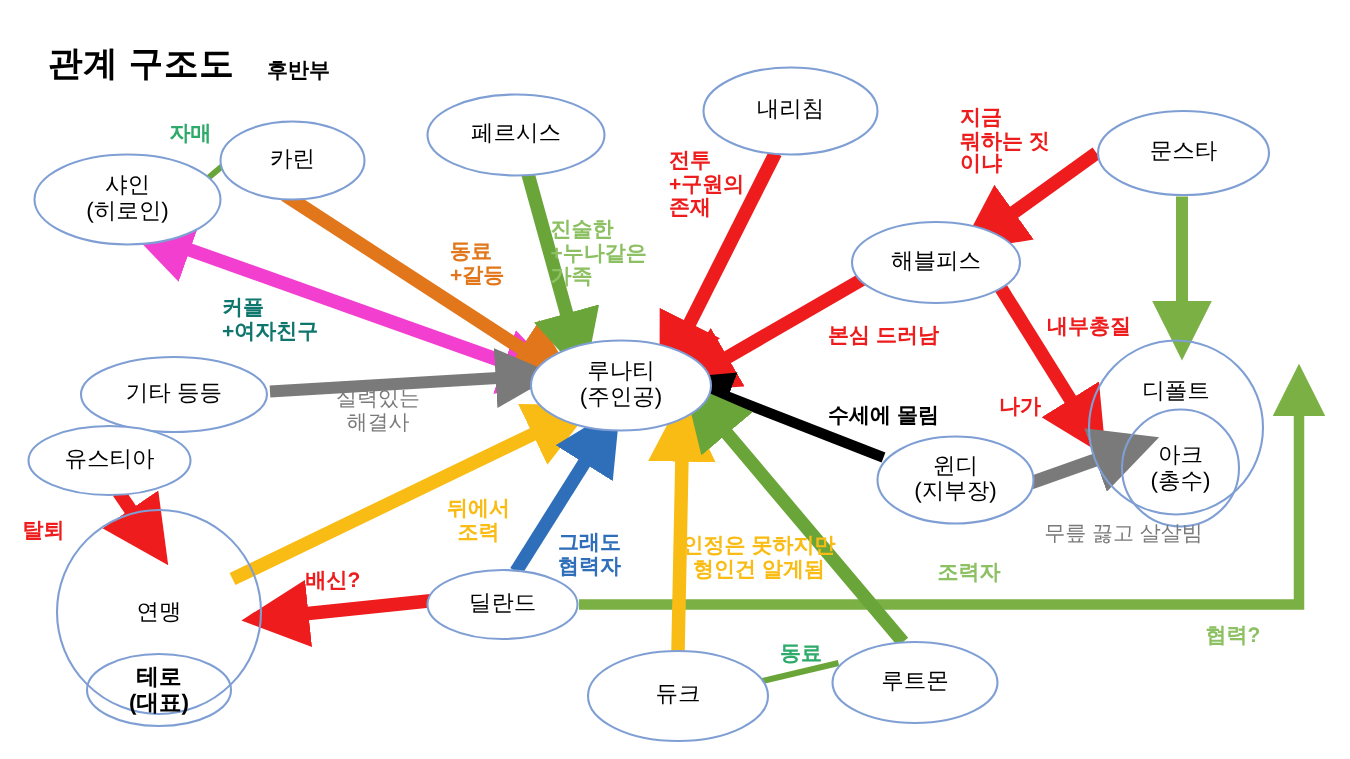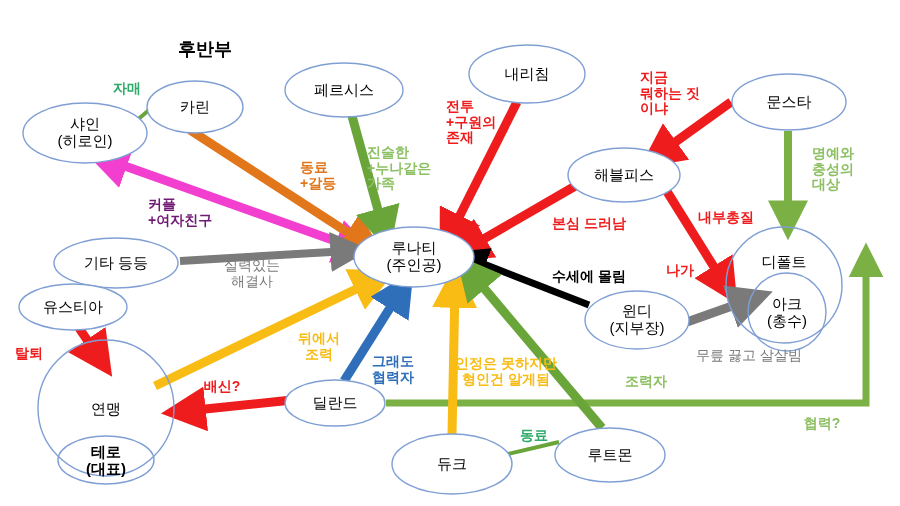--- a/index.html
+++ b/index.html
@@ -33,21 +33,21 @@
     line-height: 1.12;
     pointer-events: none;
   }
   .title {
     font-size: 23px;
     font-weight: bold;
     color: #000000;
     letter-spacing: 0.5px;
   }
   .subtitle {
-    font-size: 18px;
+    font-size: 14px;
     font-weight: bold;
     color: #000000;
   }
   .node-label {
     font-size: 15px;
     color: #000000;
     transform: translate(-50%, -50%);
   }
   .edge-label {
     font-size: 14px;
@@ -155,20 +155,21 @@
       <ellipse cx="637" cy="320" rx="52" ry="29"></ellipse>
       <ellipse cx="106" cy="408" rx="68" ry="68" fill="none"></ellipse>
       <ellipse cx="106" cy="460" rx="48" ry="24" fill="none"></ellipse>
       <ellipse cx="335" cy="403" rx="50" ry="23"></ellipse>
       <ellipse cx="452" cy="464" rx="60" ry="30"></ellipse>
       <ellipse cx="610" cy="455" rx="55" ry="27"></ellipse>
       <ellipse cx="414" cy="257" rx="60" ry="30"></ellipse>
     </g>
   </svg>
 
+  <div class="title" style="left:32px; top:30px;">관계 구조도</div>
   <div class="subtitle" style="left:178px; top:39px;">후반부</div>
 
   <div class="node-label" style="left:85px;  top:133px;">샤인
 (히로인)</div>
   <div class="node-label" style="left:195px; top:107px;">카린</div>
   <div class="node-label" style="left:344px; top:90px;">페르시스</div>
   <div class="node-label" style="left:527px; top:74px;">내리침</div>
   <div class="node-label" style="left:789px; top:102px;">문스타</div>
   <div class="node-label" style="left:624px; top:175px;">해블피스</div>
   <div class="node-label" style="left:414px; top:257px;">루나티
@@ -183,37 +184,34 @@
   <div class="node-label" style="left:106px; top:409px;">연맹</div>
   <div class="node-label" style="left:106px; top:461px;font-weight:bold;">테로
 (대표)</div>
   <div class="node-label" style="left:335px; top:403px;">딜란드</div>
   <div class="node-label" style="left:452px; top:464px;">듀크</div>
   <div class="node-label" style="left:610px; top:455px;">루트몬</div>
 
   <div class="edge-label" style="left:127px; top:89px;  color:#2eaa6a;">자매</div>
   <div class="edge-label" style="left:300px; top:176px; color:#e2761b; text-align:left; transform:translate(0,-50%);">동료
 +갈등</div>
-  <div class="edge-label" style="left:148px; top:213px; color:#701a75; text-align:left; transform:translate(0,-50%);">커플
+  <div class="edge-label" style="left:148px; top:213px; color:#0f766e; text-align:left; transform:translate(0,-50%);">커플
 +여자친구</div>
   <div class="edge-label" style="left:367px; top:169px; color:#8dc063; text-align:left; transform:translate(0,-50%);">진술한
 +누나같은
 가족</div>
   <div class="edge-label" style="left:446px; top:123px; color:#ee1c1c; text-align:left; transform:translate(0,-50%);">전투
 +구원의
 존재</div>
   <div class="edge-label" style="left:589px; top:224px; color:#ee1c1c;">본심 드러남</div>
   <div class="edge-label" style="left:640px; top:94px;  color:#ee1c1c; text-align:left; transform:translate(0,-50%);">지금
 뭐하는 짓
 이냐</div>
   <div class="edge-label" style="left:726px; top:178px; color:#ee1c1c;margin-top:40px;">내부총질</div>
   <div class="edge-label" style="left:680px; top:271px; color:#ee1c1c;">나가</div>
-  <div class="edge-label" style="left:812px; top:170px; color:#8dc063; text-align:left; transform:translate(0,-50%);">명예와
-충성의
-대상</div>
   <div class="edge-label" style="left:589px; top:277px; color:#000000;">수세에 몰림</div>
   <div class="edge-label light" style="left:749px; top:356px; color:#7a7a7a;">무릎 끓고 살살빔</div>
   <div class="edge-label light" style="left:252px; top:274px; color:#7a7a7a;">실력있는
 해결사</div>
   <div class="edge-label" style="left:29px;  top:354px; color:#ee1c1c;">탈퇴</div>
   <div class="edge-label" style="left:275px; top:347px; color:#f9bc14;margin-left:44px;">뒤에서
 조력</div>
   <div class="edge-label" style="left:393px; top:370px; color:#2f6fba;">그래도
 협력자</div>
   <div class="edge-label" style="left:506px; top:372px; color:#f9bc14;">인정은 못하지만

